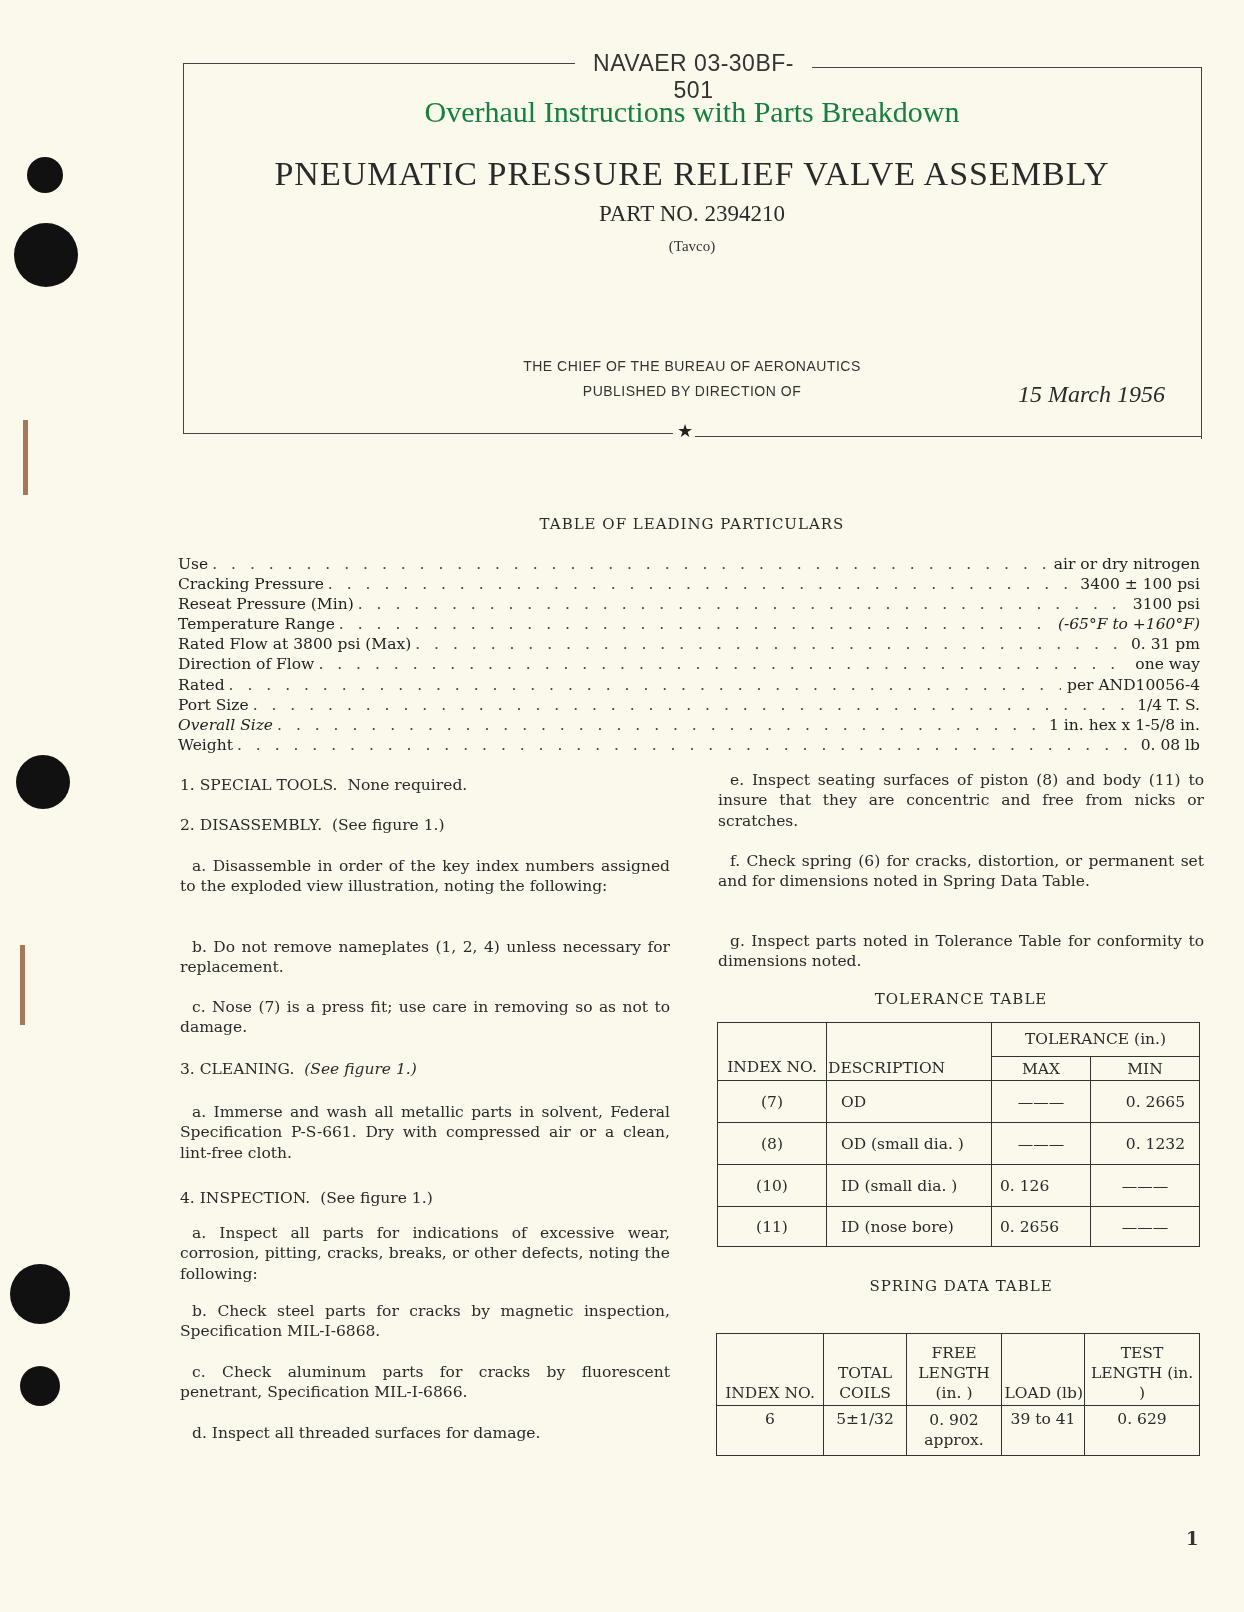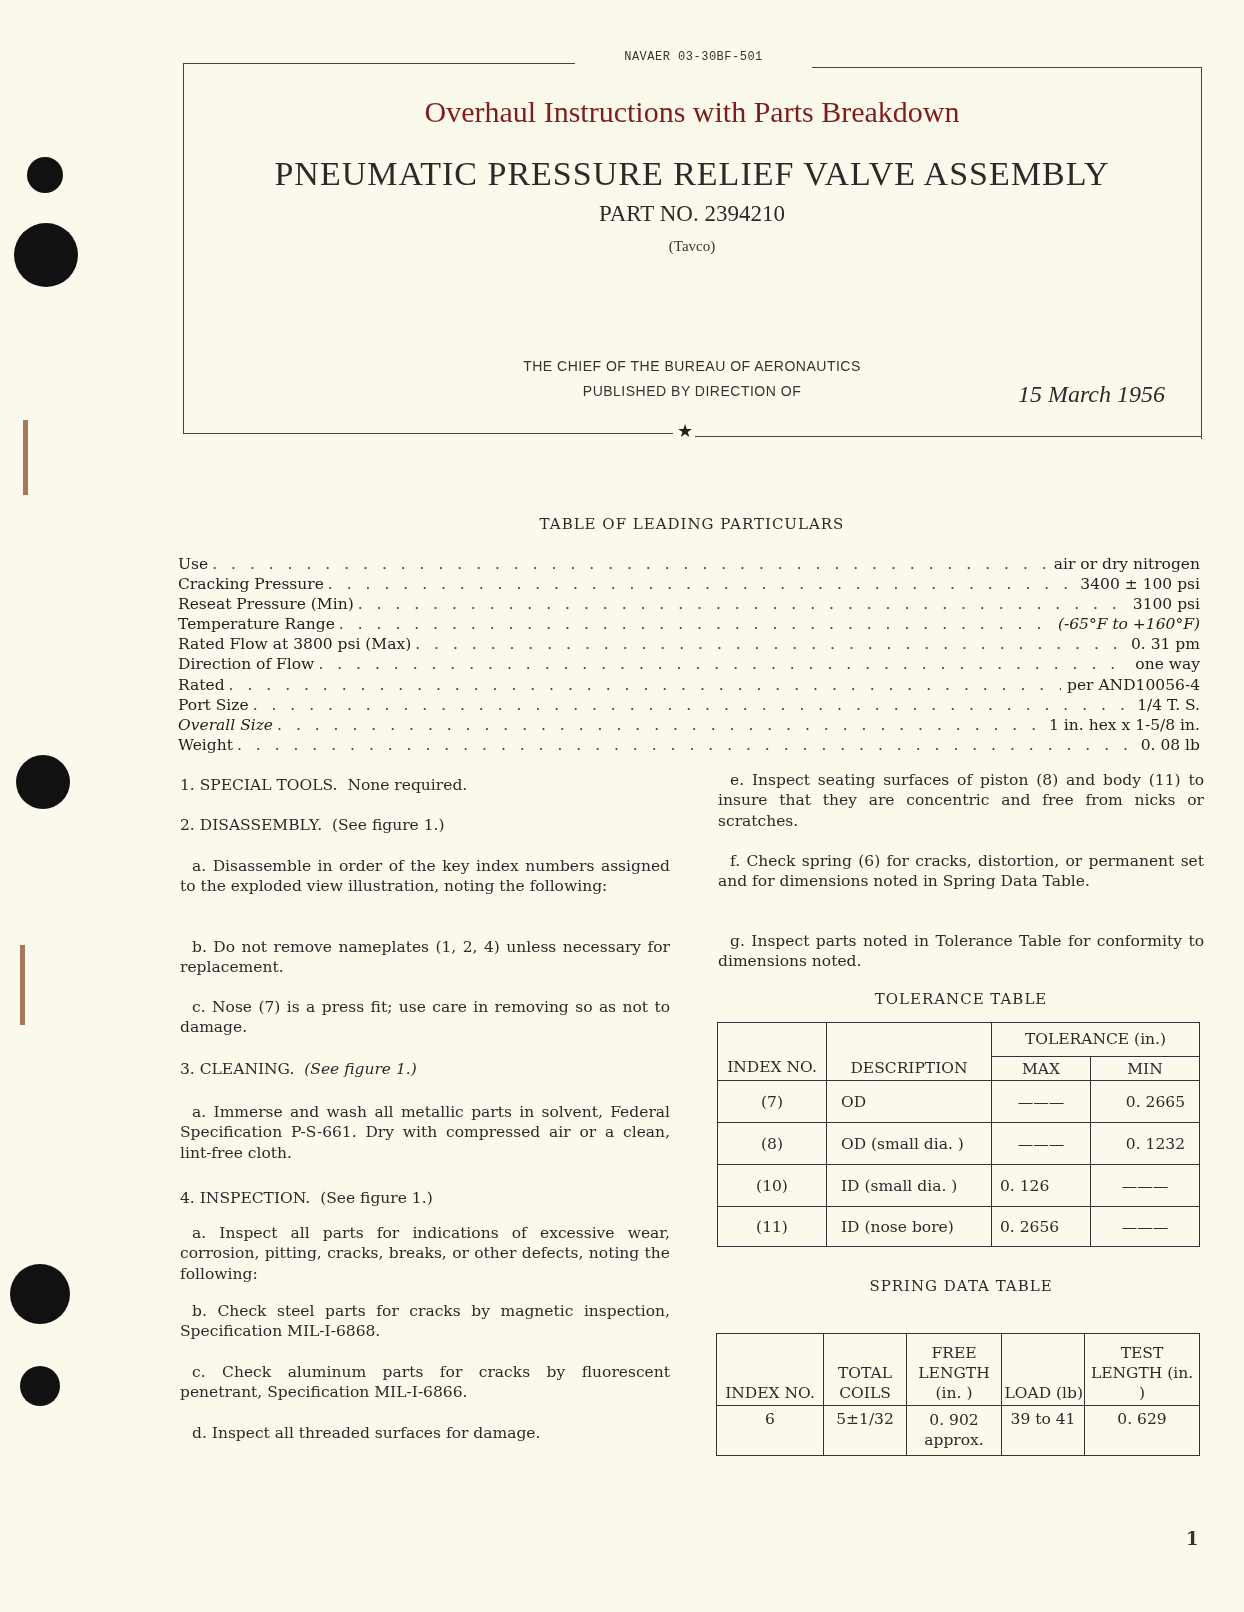--- a/index.html
+++ b/index.html
@@ -15,23 +15,23 @@
   
   .frame-top-left { position:absolute; left:183px; top:63px; width:392px; height:0; border-top:1.5px solid #444; }
   .frame-top-right { position:absolute; left:812px; top:67px; width:390px; height:0; border-top:1.5px solid #444; }
   .frame-left { position:absolute; left:183px; top:63px; width:0; height:370px; border-left:1.5px solid #444; }
   .frame-right { position:absolute; left:1201px; top:67px; width:0; height:372px; border-left:1.5px solid #444; }
   .frame-bottom-left { position:absolute; left:183px; top:433px; width:490px; border-top:1.5px solid #444; }
   .frame-bottom-right { position:absolute; left:695px; top:436px; width:506px; border-top:1.5px solid #444; }
   .star { position:absolute; left:677px; top:420px; font-size:18px; color:#222; font-family:"DejaVu Sans", sans-serif; }
 
   .doc-id { position:absolute; left:575px; top:50px; width:237px; text-align:center;
-            font-family:Liberation Mono, monospace; font-size:12px; letter-spacing:0.5px; color:#333; }
+            font-family:Liberation Sans, sans-serif; font-size:23px; letter-spacing:0.5px; color:#333; }
   .title1 { position:absolute; left:183px; top:95px; width:1018px; text-align:center;
-            font-family:"Liberation Serif", serif; font-size:30px; color:#7f1d1d; }
+            font-family:"Liberation Serif", serif; font-size:30px; color:#15803d; }
   .title2 { position:absolute; left:183px; top:155px; width:1018px; text-align:center;
             font-family:"Liberation Serif", serif; font-size:34px; letter-spacing:1px; color:#2a2a2a; }
   .partno { position:absolute; left:183px; top:201px; width:1018px; text-align:center;
             font-family:"Liberation Serif", serif; font-size:23px; color:#2a2a2a; }
   .maker { position:absolute; left:183px; top:238px; width:1018px; text-align:center;
             font-family:"Liberation Serif", serif; font-size:15px; color:#333; }
   .pub { position:absolute; left:183px; width:1018px; text-align:center;
          font-family:"Liberation Sans", sans-serif; font-size:14px; letter-spacing:0.5px; color:#333; }
   .date { position:absolute; left:960px; top:381px; width:205px; text-align:right;
           font-family:"Liberation Serif", serif; font-style:italic; font-size:24px; color:#2a2a2a; }
@@ -165,21 +165,21 @@
   <div class="para" style="top:0;width:486px;text-indent:12px;text-align:justify;">e.  Inspect seating surfaces of piston (8) and body (11) to insure that they are concentric and free from nicks or scratches.</div>
   <div class="para" style="top:81px;width:486px;text-indent:12px;text-align:justify;">f.  Check spring (6) for cracks, distortion, or permanent set and for dimensions noted in Spring Data Table.</div>
   <div class="para" style="top:161px;width:486px;text-indent:12px;text-align:justify;">g.  Inspect parts noted in Tolerance Table for conformity to dimensions noted.</div>
 </div>
 
 <div class="section-title" style="left:718px;top:990px;width:486px;">TOLERANCE TABLE</div>
 <table class="dt" style="left:717px;top:1022px;width:483px;">
   <tbody>
       <tr style="height:34px;">
     <td rowspan="2" style="width:106px;text-align:center;vertical-align:bottom;padding-bottom:3px;line-height:19px;"><span>INDEX NO.</span></td>
-    <td rowspan="2" style="width:162px;text-align:center;vertical-align:bottom;padding-bottom:3px;">DESCRIPTION</td>
+    <td rowspan="2" style="width:162px;text-align:left;vertical-align:bottom;padding-bottom:3px;">DESCRIPTION</td>
     <td colspan="2" style="text-align:center;line-height:17px;">TOLERANCE (in.)</td>
   </tr>
   <tr style="height:24px;">
     <td style="width:96px;text-align:center;">MAX</td>
     <td style="text-align:center;">MIN</td>
   </tr>
   <tr style="height:42px;">
     <td style="text-align:center;">(7)</td>
     <td style="padding-left:14px;">OD</td>
     <td style="text-align:center;">———</td>

